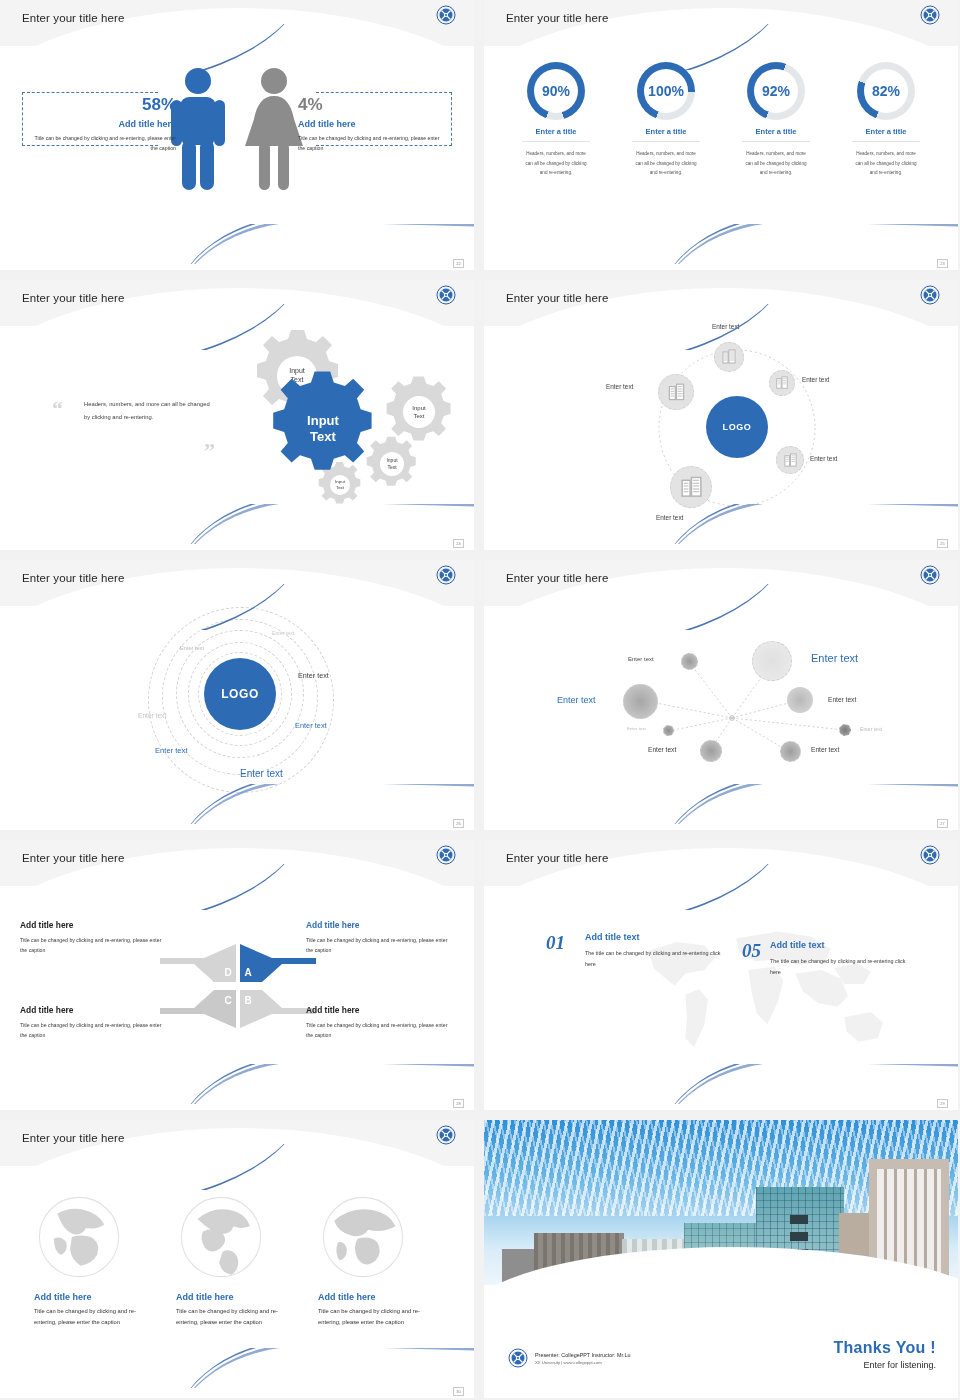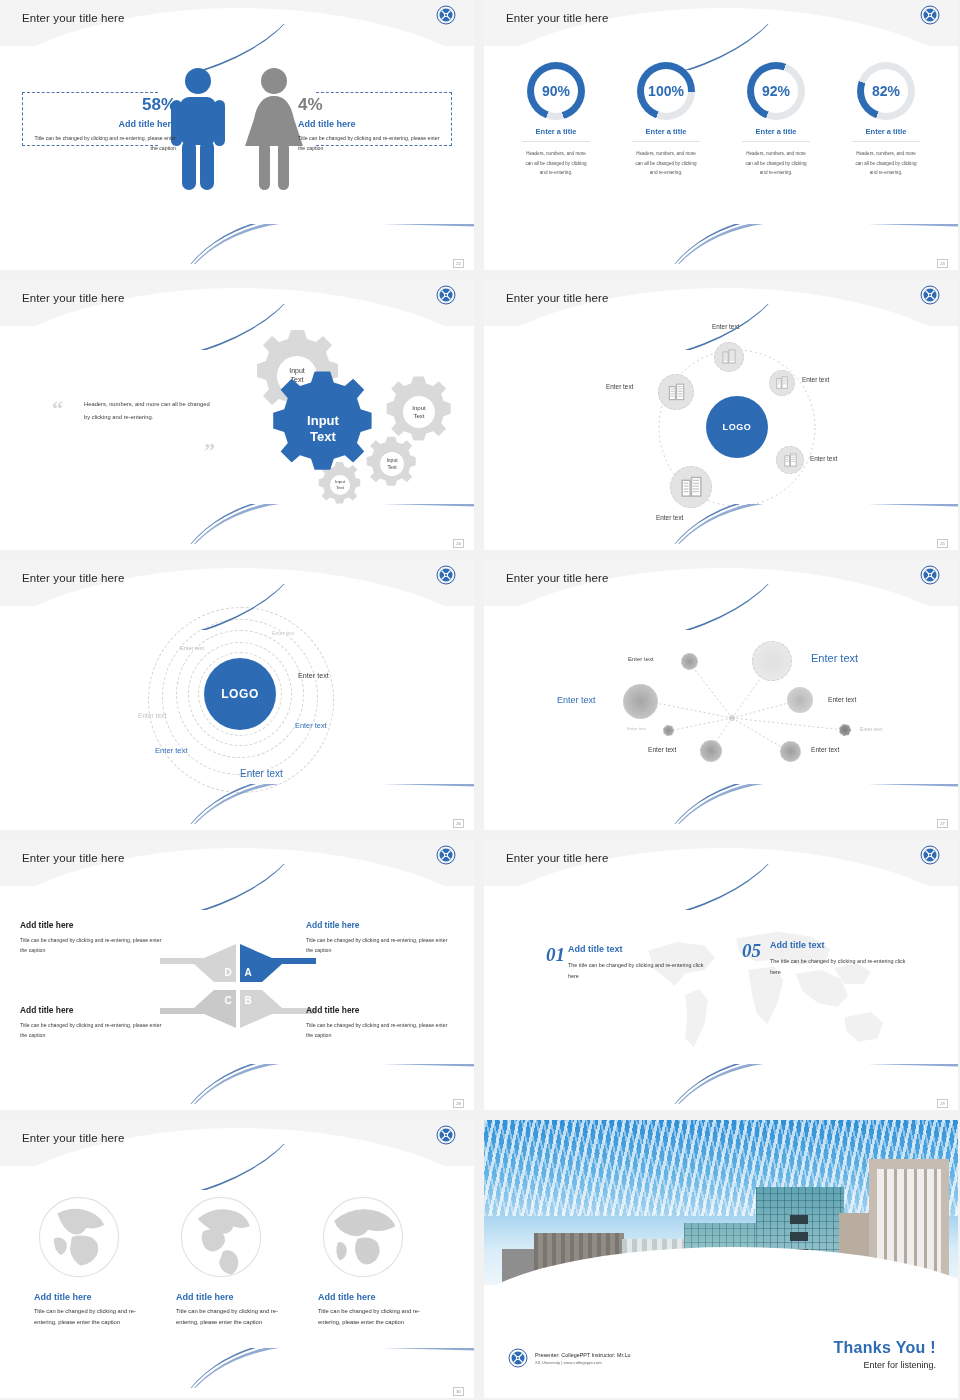--- a/index.html
+++ b/index.html
@@ -636,21 +636,21 @@
         <path d="M28 40 L60 30 L92 34 L104 48 L92 62 L70 66 L58 80 L48 72 L34 60 Z"></path>
         <path d="M70 90 L86 84 L96 96 L92 124 L80 150 L70 140 L72 116 Z"></path>
         <path d="M128 26 L176 18 L214 24 L236 38 L230 52 L200 56 L176 50 L150 52 L132 42 Z"></path>
         <path d="M142 62 L172 58 L182 74 L176 98 L164 124 L152 112 L146 88 Z"></path>
         <path d="M196 66 L226 62 L248 72 L256 92 L244 104 L222 100 L204 86 Z"></path>
         <path d="M252 116 L282 110 L296 122 L290 140 L268 144 L254 132 Z"></path>
         <path d="M240 60 L266 54 L282 64 L274 78 L252 78 Z"></path>
       </g>
     </svg>
 
-    <div style="position:absolute; left:62px; top:104px; display:flex; gap:3px; align-items:flex-start;">
+    <div style="position:absolute; left:62px; top:92px; display:flex; gap:20px; align-items:flex-start;">
       <div class="num">01</div>
       <div style="width:138px;">
         <div class="s8-h">Add title text</div>
         <div class="s8-p">The title can be changed by clicking and re-entering click here</div>
       </div>
     </div>
     <div style="position:absolute; left:258px; top:100px; display:flex; gap:9px; align-items:flex-start;">
       <div class="num">05</div>
       <div style="width:138px;">
         <div class="s8-h">Add title text</div>

